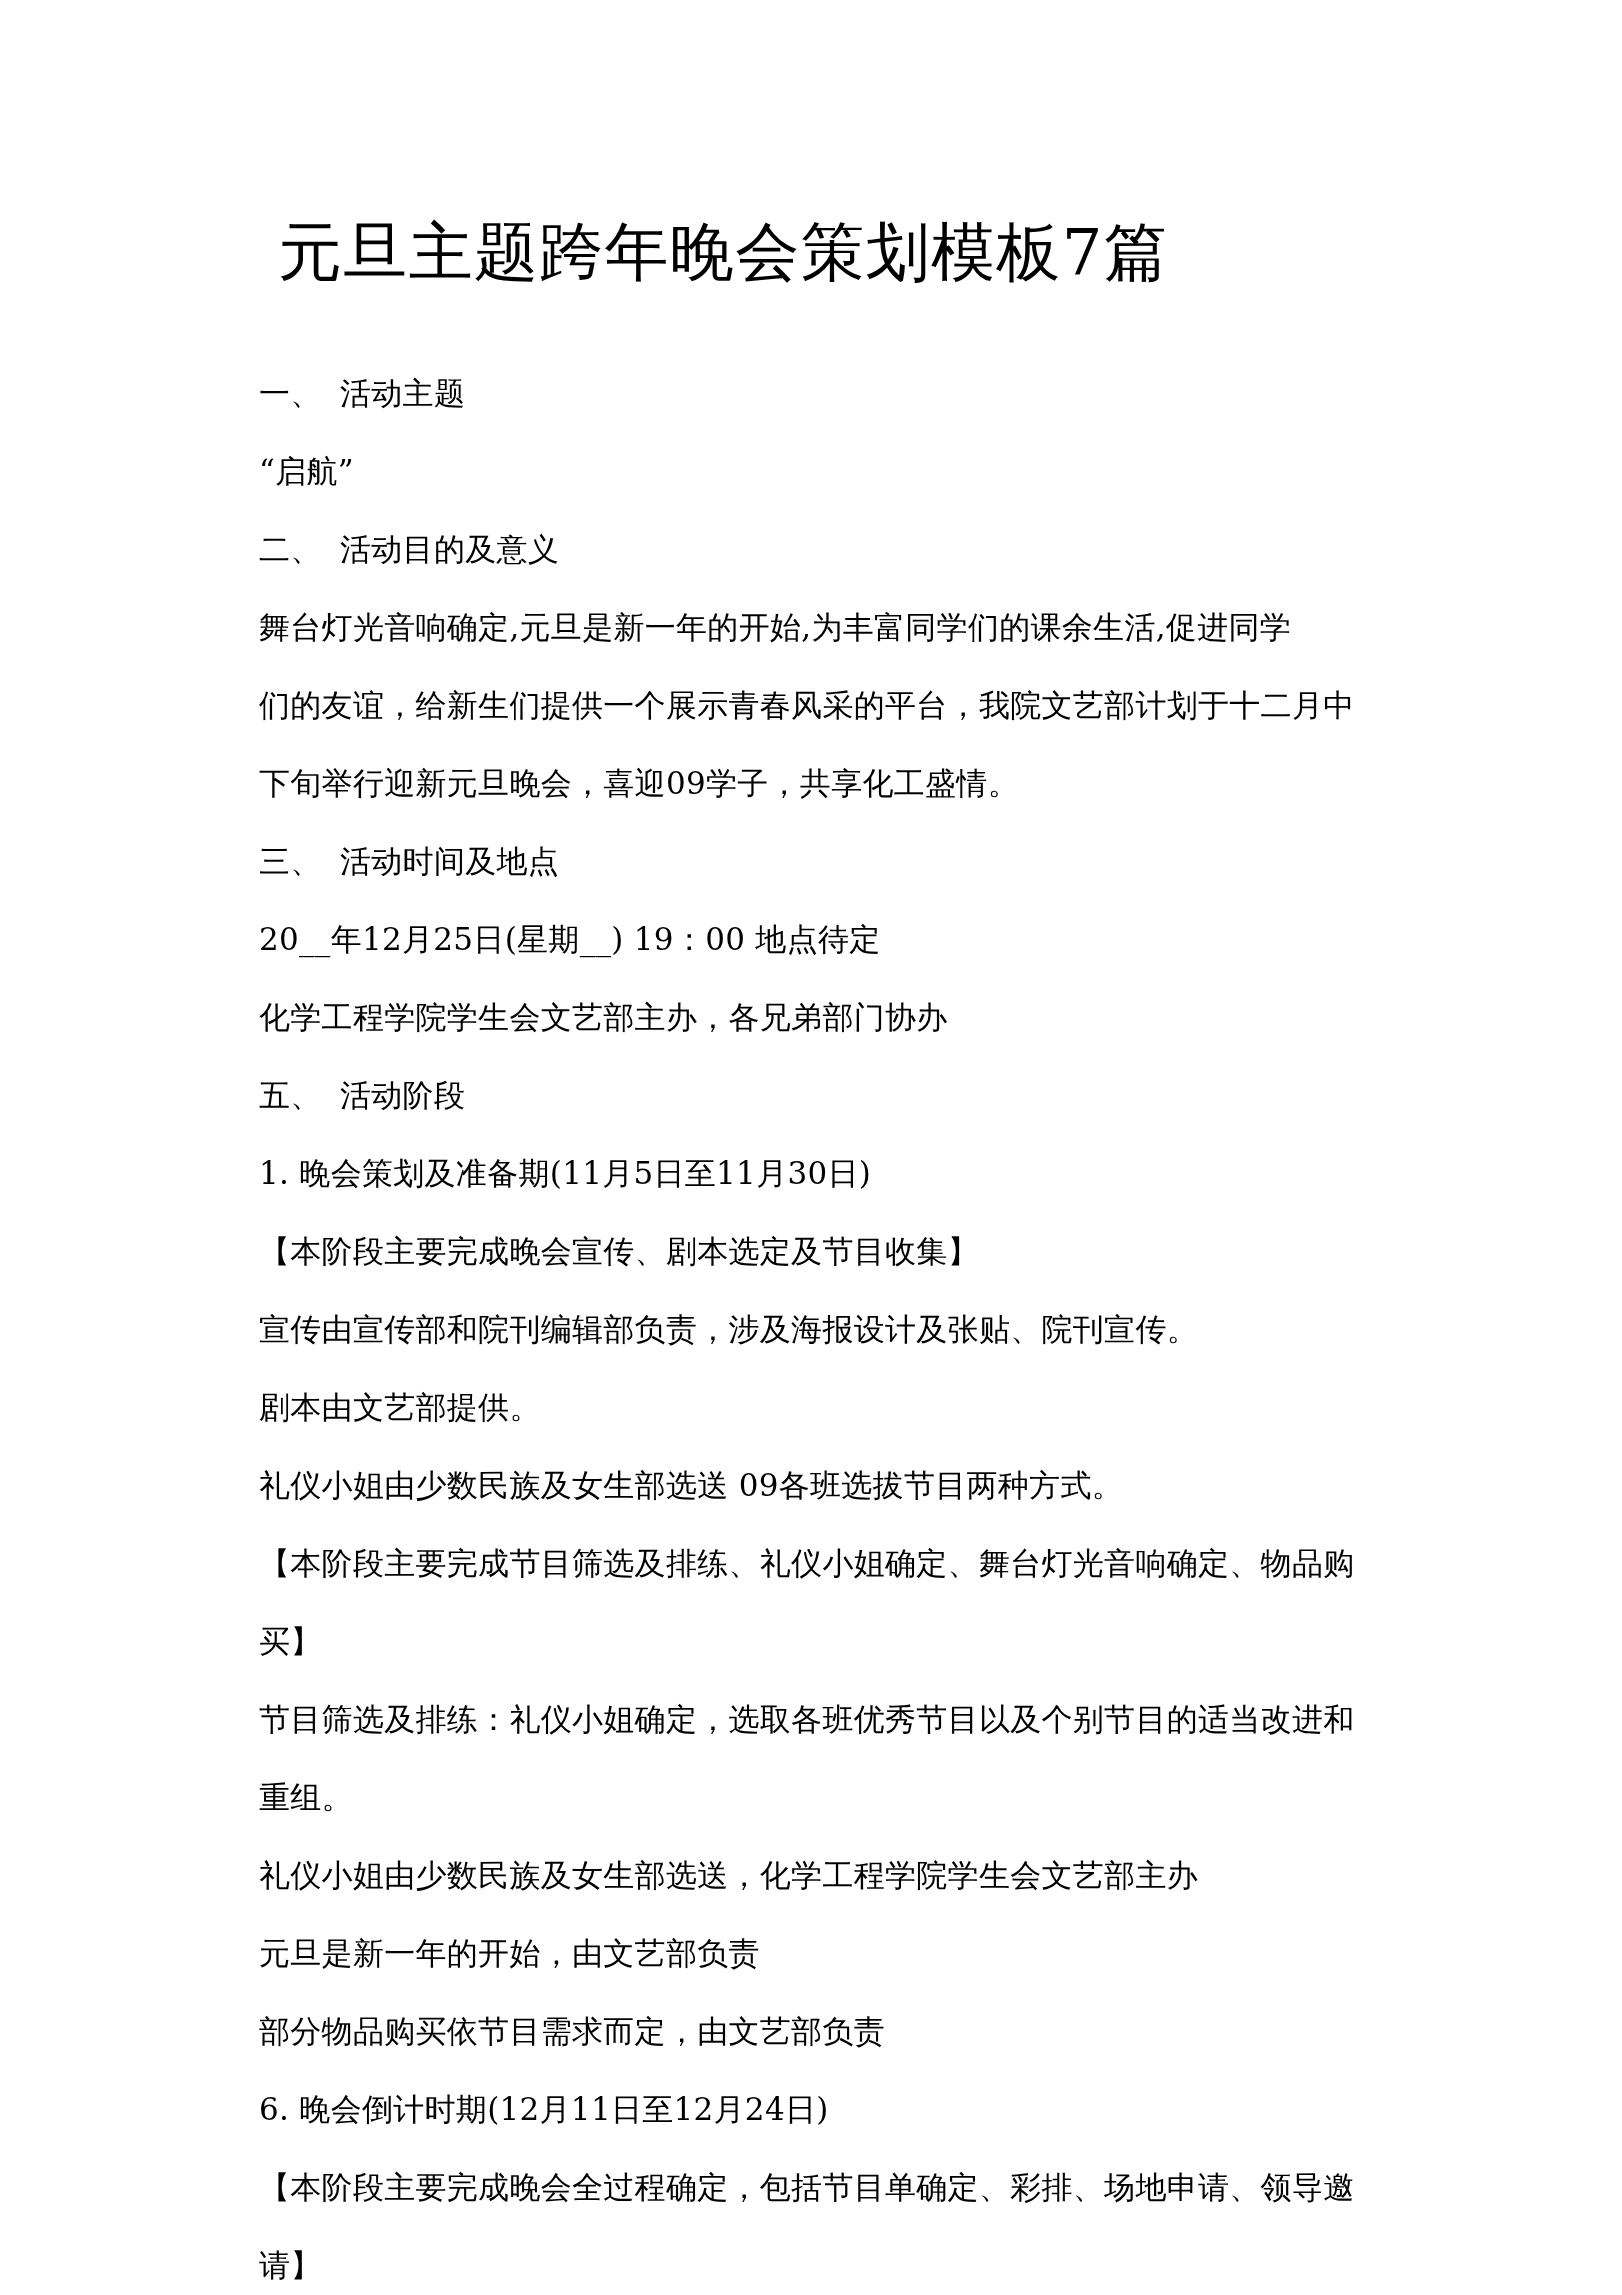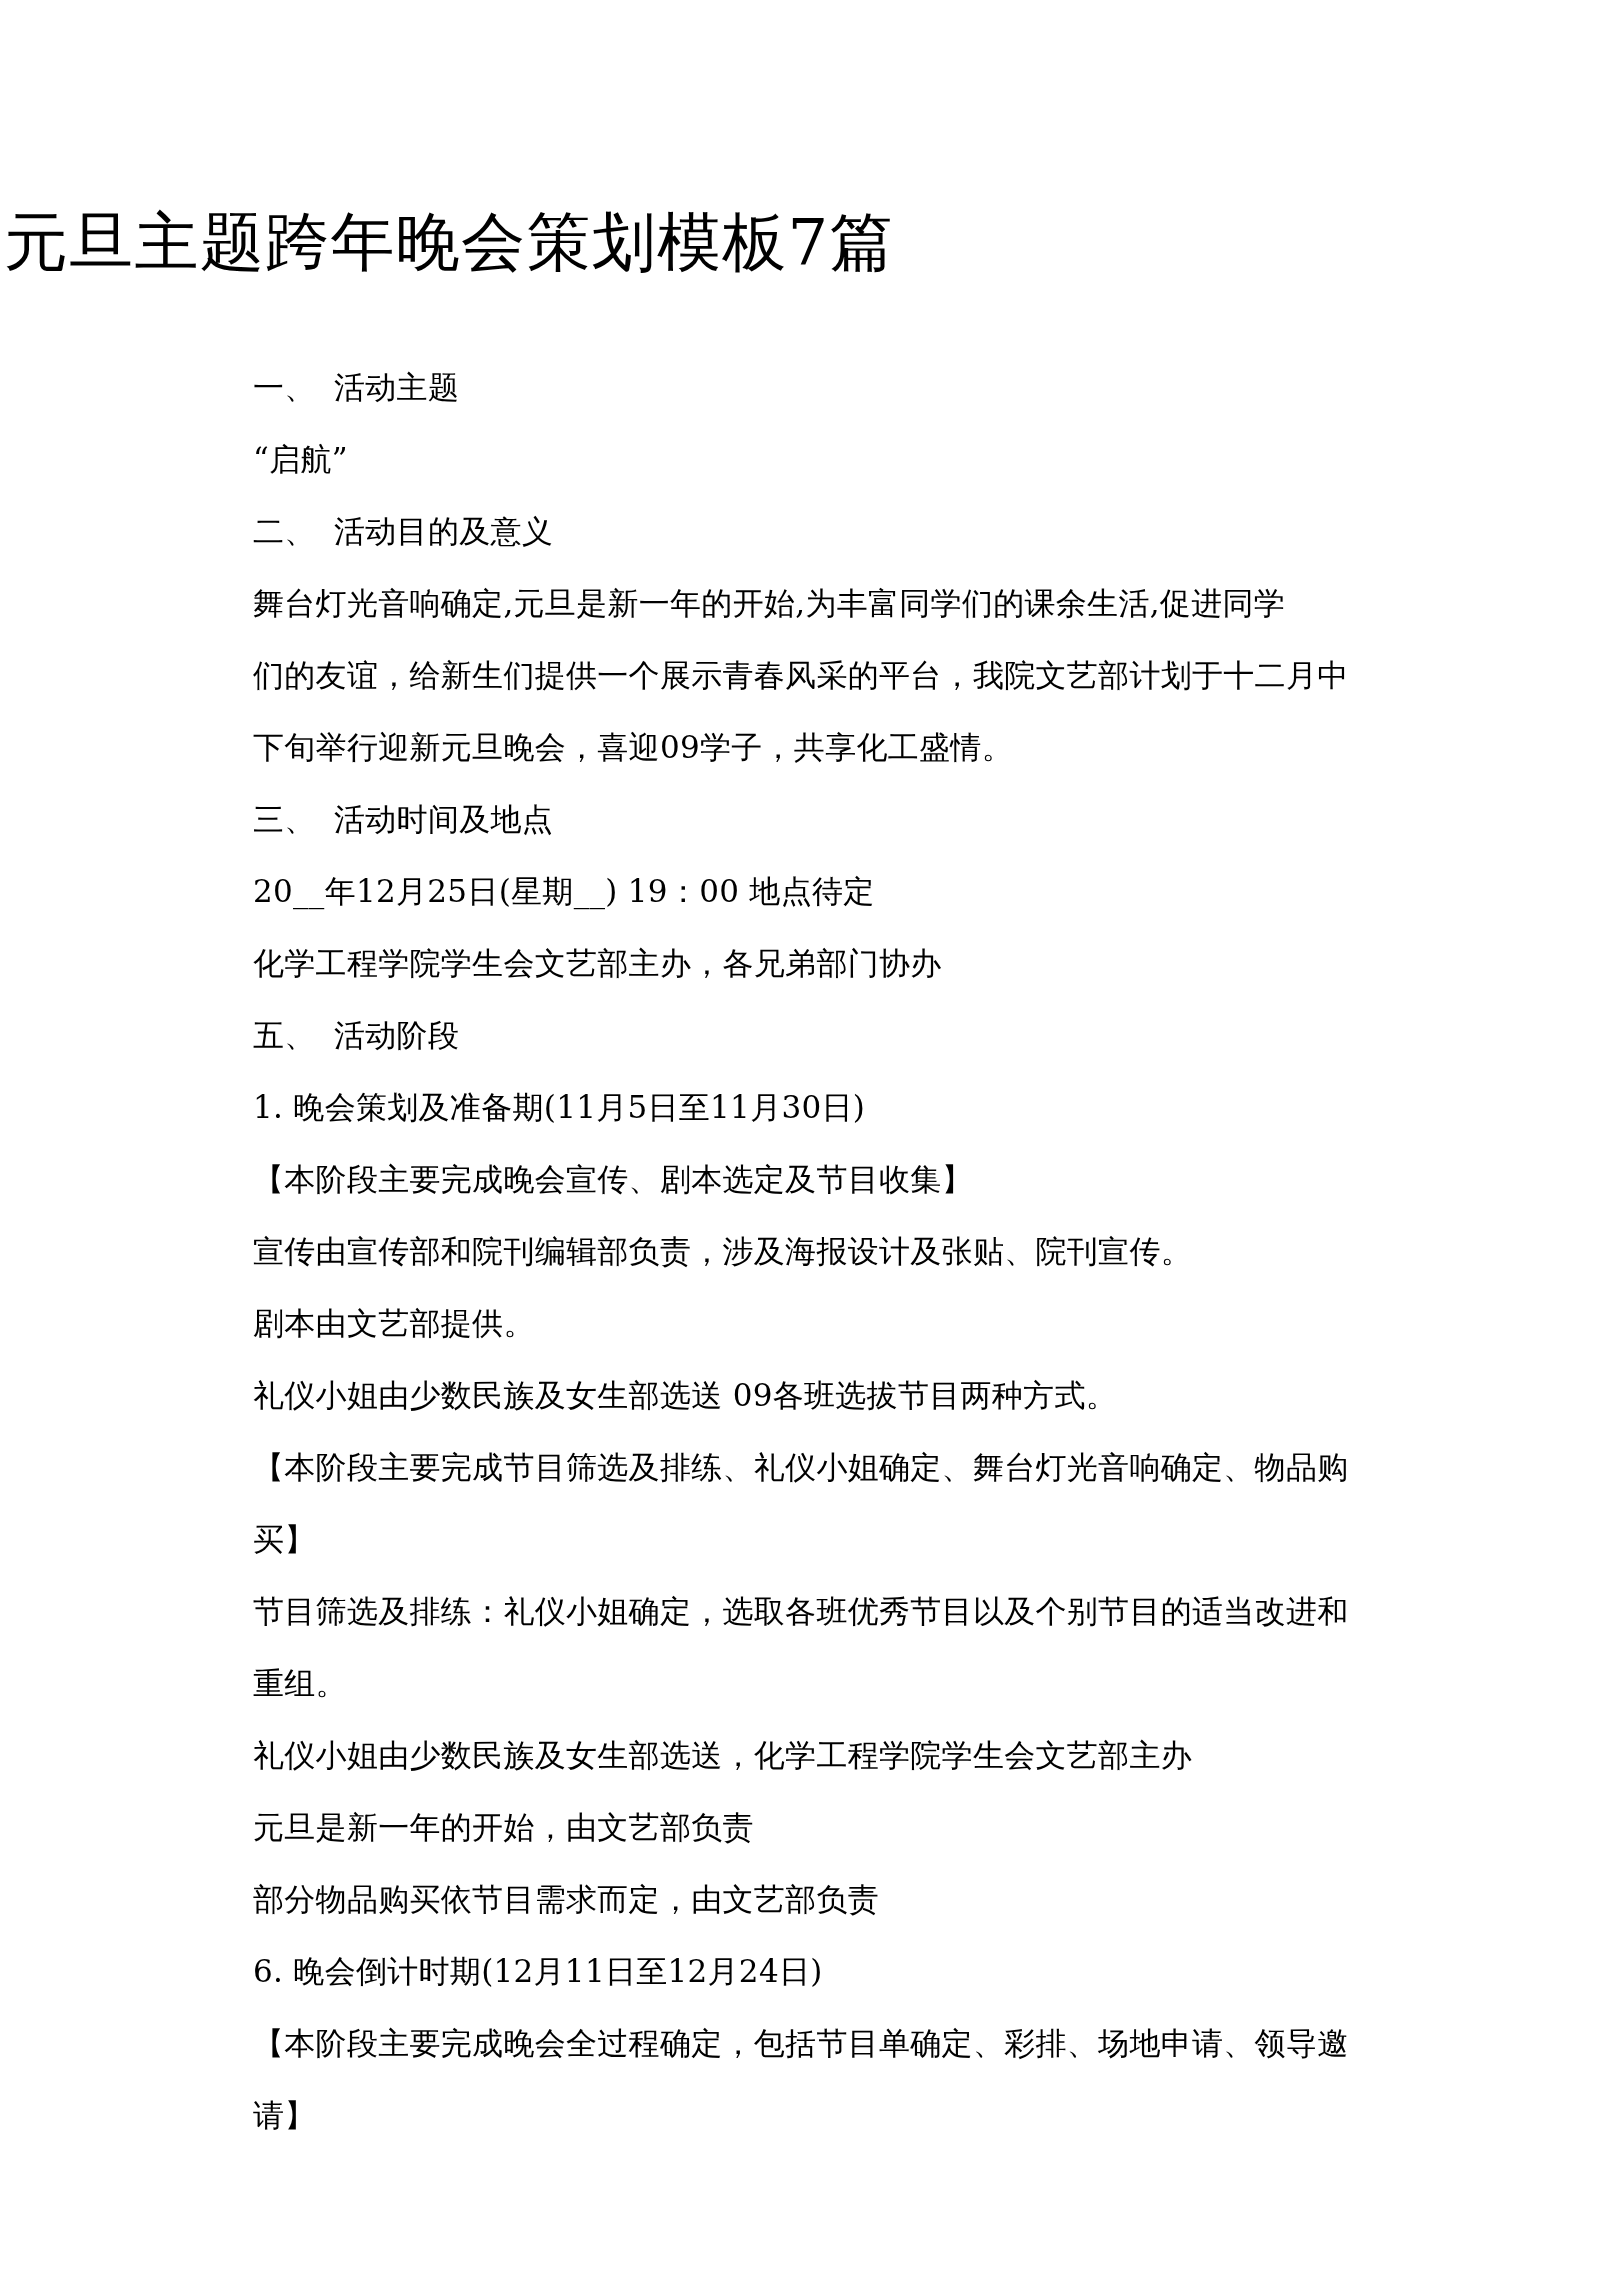--- a/index.html
+++ b/index.html
@@ -21,38 +21,39 @@
     top: 0;
     width: 1623px;
     height: 2295px;
     background: #ffffff;
   }
   .title {
     position: absolute;
     left: 0;
     width: 1419px;
     top: 196px;
+    text-align: center;
     font-size: 64px;
     line-height: 85px;
     font-weight: normal;
     letter-spacing: 1.3px;
-    margin: 4px;
+    margin: 14px;
   }
   .body {
     position: absolute;
     left: 245px;
     top: 347px;
     width: 1139px;
   }
   .line {
     font-size: 31px;
     line-height: 64px;
     height: 64px;
     white-space: nowrap;
-    margin: 8px;
+    margin: 14px;
     letter-spacing: 0.3px;
   }
   .line.heading .num {
     display: inline-block;
     width: 81px;
   }
   .line.quote {
     padding-left: 0;
   }
 </style>

